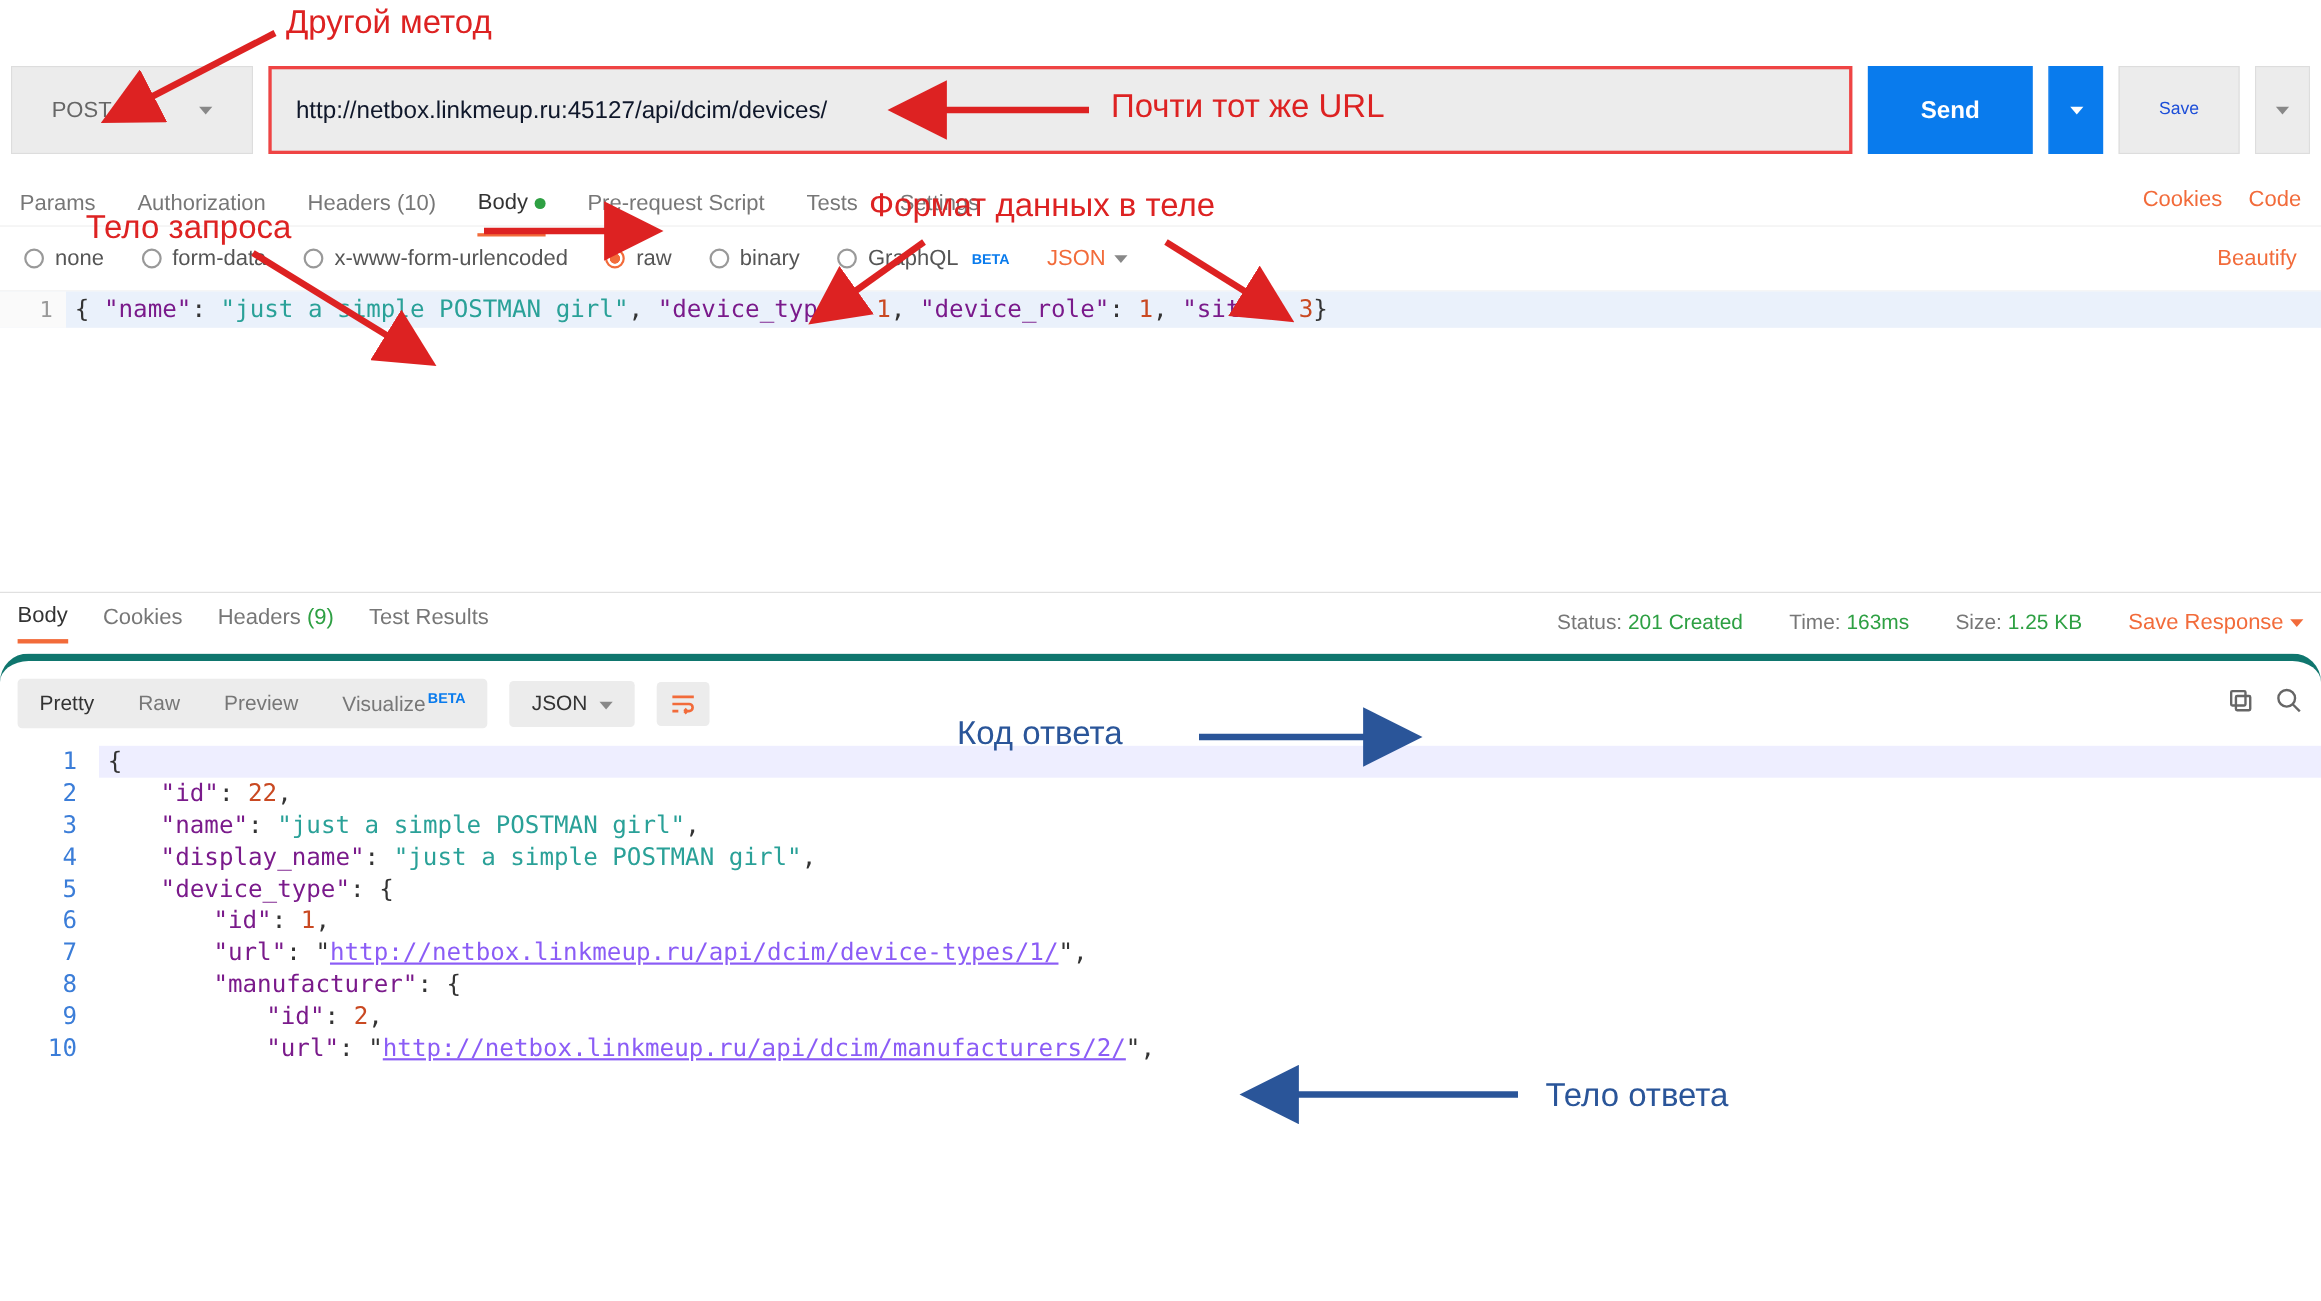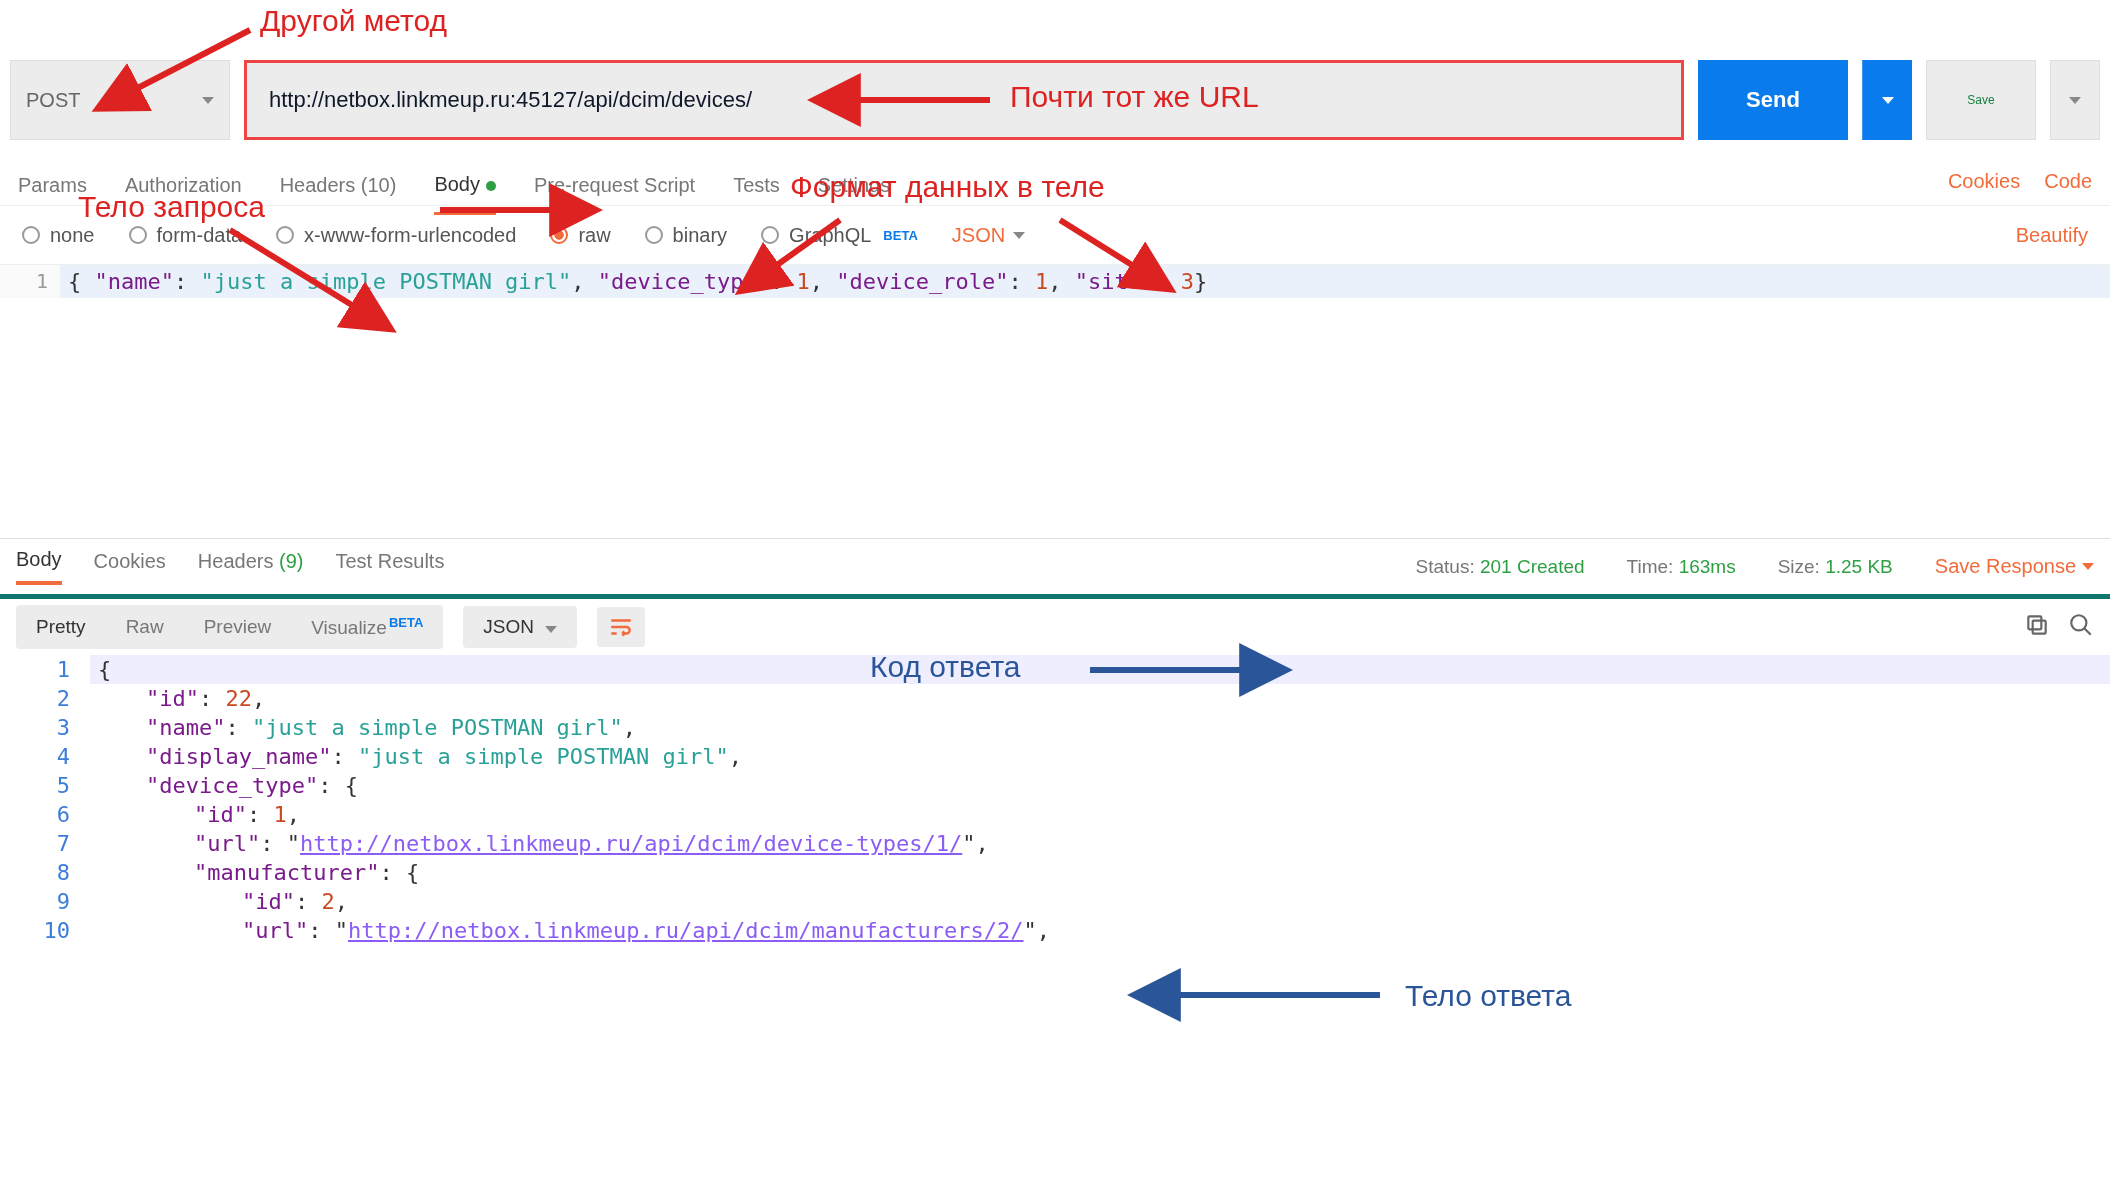--- a/index.html
+++ b/index.html
@@ -6,25 +6,25 @@
 body { font-family: -apple-system, BlinkMacSystemFont, "Segoe UI", Helvetica, Arial, sans-serif; font-size: 17px; color: #333; background: #fff; width: 2110px; height: 1183px; overflow: hidden; position: relative; }
 .mono { font-family: "SFMono-Regular", Menlo, Monaco, Consolas, monospace; }
 
 
 .annotation { position: absolute; color: #d22; font-size: 30px; font-weight: 500; z-index: 100; pointer-events: none; }
 .annotation.blue { color: #2a5599; }
 .arrow-svg { position: absolute; z-index: 99; pointer-events: none; }
 
 
 .request-bar { display: flex; gap: 14px; padding: 20px 10px 0 10px; align-items: stretch; height: 100px; margin-top: 40px; }
-.method-select { width: 220px; background: #ececec; border: 1px solid #ddd; display: flex; align-items: center; padding: 0 15px; font-size: 20px; color: #666; justify-content: space-between; }
+.method-select { width: 220px; background: #ececec; border: 1px solid #ddd; display: flex; align-items: center; padding: 0 36px; font-size: 20px; color: #666; justify-content: space-between; }
 .url-input { flex: 1; background: #ececec; border: 3px solid #ef4444; padding: 0 22px; font-size: 22px; color: #0f172a; outline: none; }
 .send-btn { background: #097bed; color: #fff; border: none; width: 150px; font-size: 22px; font-weight: 600; display: flex; align-items: center; justify-content: center; }
 .send-drop { background: #097bed; color: #fff; border: none; width: 50px; display: flex; align-items: center; justify-content: center; border-left: 1px solid rgba(255,255,255,0.2); }
-.save-btn { background: #ececec; border: 1px solid #ddd; width: 110px; font-size: 12px; color: #15803d; display: flex; align-items: center; justify-content: center; }
+.save-btn { background: #ececec; border: 1px solid #ddd; width: 110px; font-size: 16px; color: #1d4ed8; display: flex; align-items: center; justify-content: center; }
 .save-drop { background: #ececec; border: 1px solid #ddd; width: 50px; display: flex; align-items: center; justify-content: center; }
 
 
 .tabs-row { display: flex; padding: 18px 18px 0 18px; gap: 38px; align-items: center; position: relative; height: 66px; border-bottom: 1px solid #eee; }
 .tab { color: #777; font-size: 20px; padding-bottom: 16px; cursor: pointer; margin-top: 24px; }
 .tab.active { color: #333; border-bottom: 3px solid #f26b3a; margin-bottom: -1px; }
 .tab .dot { display: inline-block; width: 10px; height: 10px; background: #2ea043; border-radius: 50%; margin-left: 6px; }
 .right-links { margin-left: auto; display: flex; gap: 24px; }
 .link-orange { color: #f26b3a; font-size: 20px; }
 
@@ -52,21 +52,21 @@
 .resp-header { display: flex; align-items: center; padding: 0 16px; height: 56px; border-top: 1px solid #ddd; margin-top: 240px; }
 .resp-tabs { display: flex; gap: 32px; align-items: center; }
 .resp-tab { color: #777; font-size: 20px; padding-bottom: 10px; }
 .resp-tab.active { color: #333; border-bottom: 4px solid #f26b3a; }
 .resp-tab .count { color: #2ea043; }
 .resp-meta { margin-left: auto; display: flex; gap: 42px; align-items: center; font-size: 19px; color: #777; }
 .meta-val { color: #2ea043; }
 .save-resp { color: #f26b3a; font-size: 20px; display: flex; align-items: center; gap: 6px; }
 
 
-.resp-toolbar { display: flex; align-items: center; padding: 6px 16px; gap: 20px; border-top: 5px solid #0f766e; }
+.resp-toolbar { display: flex; align-items: center; padding: 16px 16px; gap: 20px; border-top: 7px solid #0f766e; border-radius: 26px; }
 .tool-group { background: #ececec; border-radius: 4px; display: flex; }
 .tool-btn { padding: 10px 20px; font-size: 19px; color: #777; border: none; background: transparent; }
 .tool-btn.active { color: #333; }
 .wrap-icon { width: 48px; height: 40px; background: #ececec; border-radius: 4px; display: flex; align-items: center; justify-content: center; color: #f26b3a; font-size: 22px; }
 .right-icons { margin-left: auto; display: flex; gap: 18px; align-items: center; }
 
 
 .resp-body { }
 .rb-line { display: flex; }
 .rb-gutter { width: 90px; text-align: right; padding: 2px 20px 2px 0; color: #3b7dd8; font-size: 22px; }

